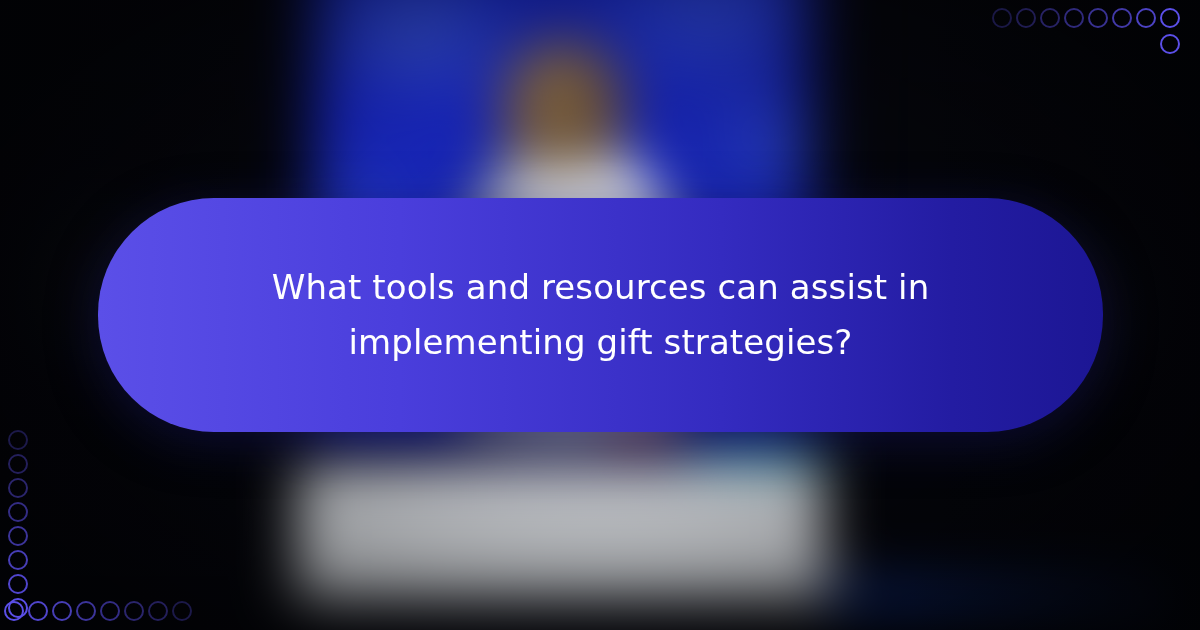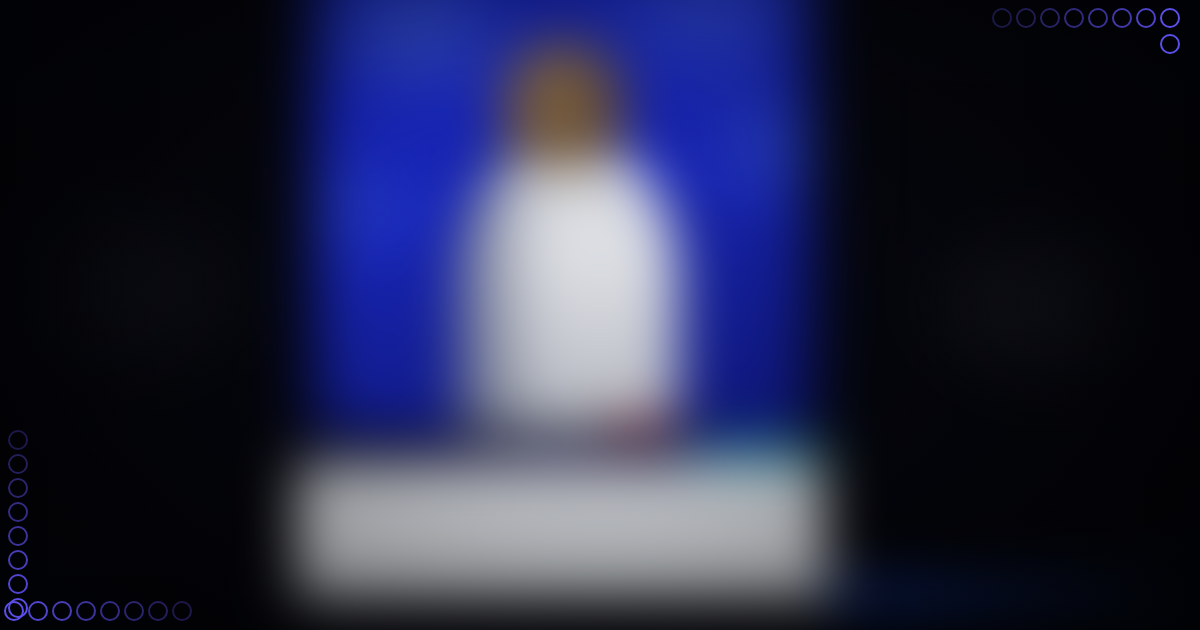--- a/index.html
+++ b/index.html
@@ -222,14 +222,17 @@
       <div class="dot" style="left: 0px; top: 3px; border-color: rgb(91, 79, 232); opacity: 1;"></div>
       <div class="dot" style="left: 24px; top: 3px; border-color: rgb(91, 79, 232); opacity: 0.88;"></div>
       <div class="dot" style="left: 48px; top: 3px; border-color: rgb(91, 79, 232); opacity: 0.78;"></div>
       <div class="dot" style="left: 72px; top: 3px; border-color: rgb(91, 79, 232); opacity: 0.66;"></div>
       <div class="dot" style="left: 96px; top: 3px; border-color: rgb(91, 79, 232); opacity: 0.56;"></div>
       <div class="dot" style="left: 120px; top: 3px; border-color: rgb(91, 79, 232); opacity: 0.46;"></div>
       <div class="dot" style="left: 144px; top: 3px; border-color: rgb(91, 79, 232); opacity: 0.38;"></div>
       <div class="dot" style="left: 168px; top: 3px; border-color: rgb(91, 79, 232); opacity: 0.3;"></div>
     </div>
 
+  <div class="card">
+    <div class="card-title">What tools and resources can assist in implementing gift strategies?</div>
+  </div>
 
 </div>
 
 </body></html>

